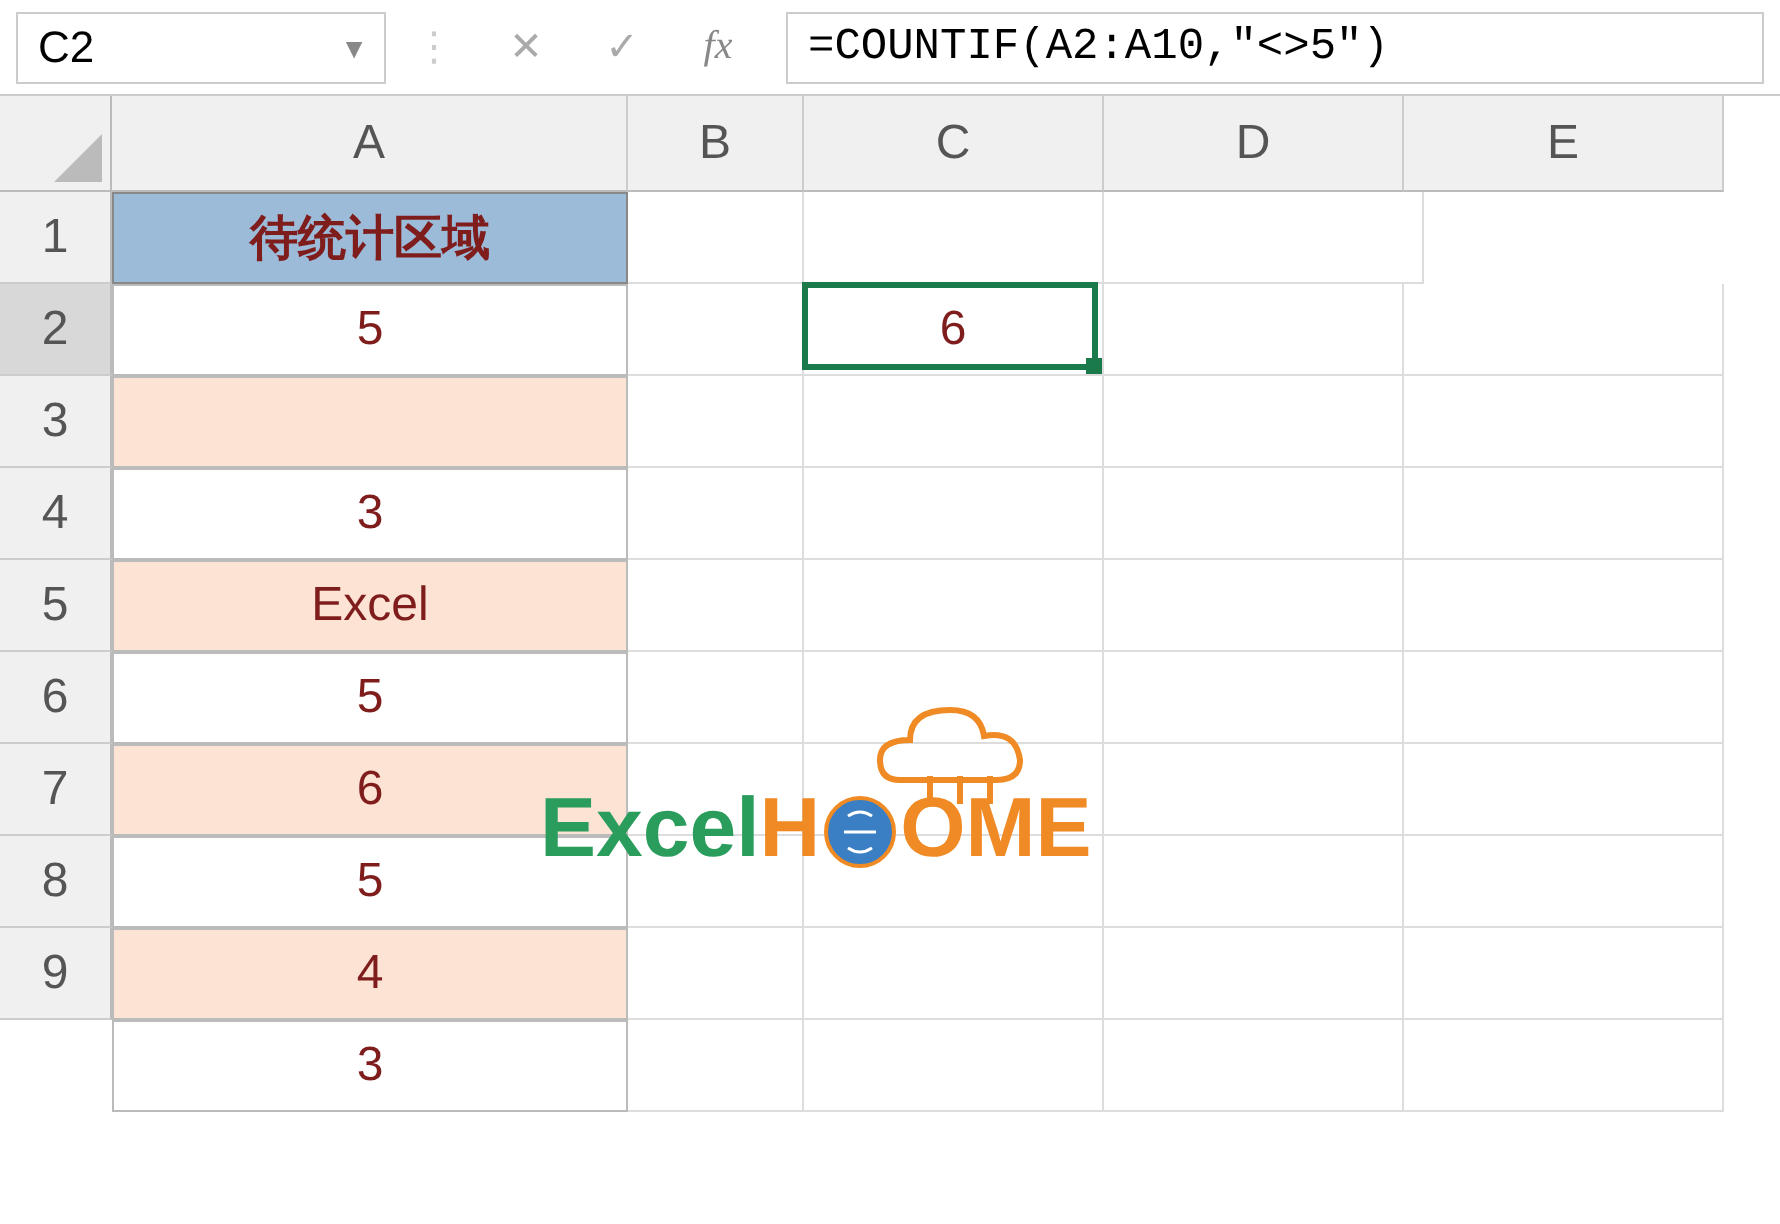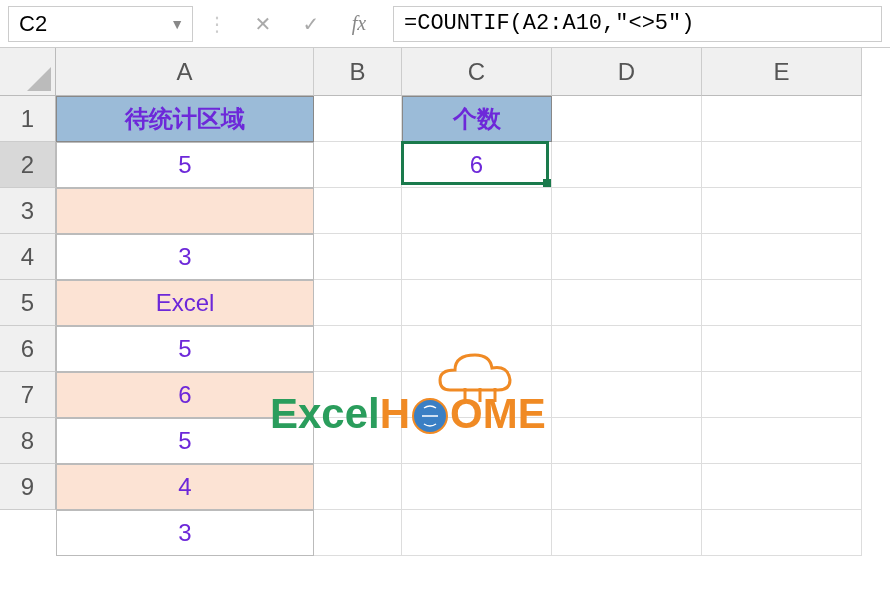--- a/index.html
+++ b/index.html
@@ -126,21 +126,21 @@
     .row {
       display: flex;
     }
     .cell {
       border-right: 1px solid #ddd;
       border-bottom: 1px solid #ddd;
       display: flex;
       align-items: center;
       justify-content: center;
       font-size: 24px;
-      color: #6d28d9;
+      color: #7f1d1d;
       background: #fff;
     }
     .hdr-blue {
       background: #9bbbd8;
       font-weight: bold;
       border: 1px solid #888;
     }
     .peach {
       background: #fce3d4;
       border: 1px solid #bbb;
@@ -224,21 +224,20 @@
         <div class="col-header" style="width: 258px;">A</div>
         <div class="col-header" style="width: 88px;">B</div>
         <div class="col-header" style="width: 150px;">C</div>
         <div class="col-header" style="width: 150px;">D</div>
         <div class="col-header" style="width: 160px;">E</div>
       </div>
     <div class="grid" id="grid">
         <div class="row">
           <div class="cell hdr-blue" style="width: 258px; height: 46px;">待统计区域</div>
           <div class="cell" style="width: 88px; height: 46px;"></div>
-          <div class="cell hdr-blue" style="width: 150px; height: 46px;">个数</div>
           <div class="cell" style="width: 150px; height: 46px;"></div>
           <div class="cell" style="width: 160px; height: 46px;"></div>
         </div>
         <div class="row">
           <div class="cell white-bordered" style="width: 258px; height: 46px;">5</div>
           <div class="cell" style="width: 88px; height: 46px;"></div>
           <div class="cell" style="width: 150px; height: 46px;">6</div>
           <div class="cell" style="width: 150px; height: 46px;"></div>
           <div class="cell" style="width: 160px; height: 46px;"></div>
         </div>

